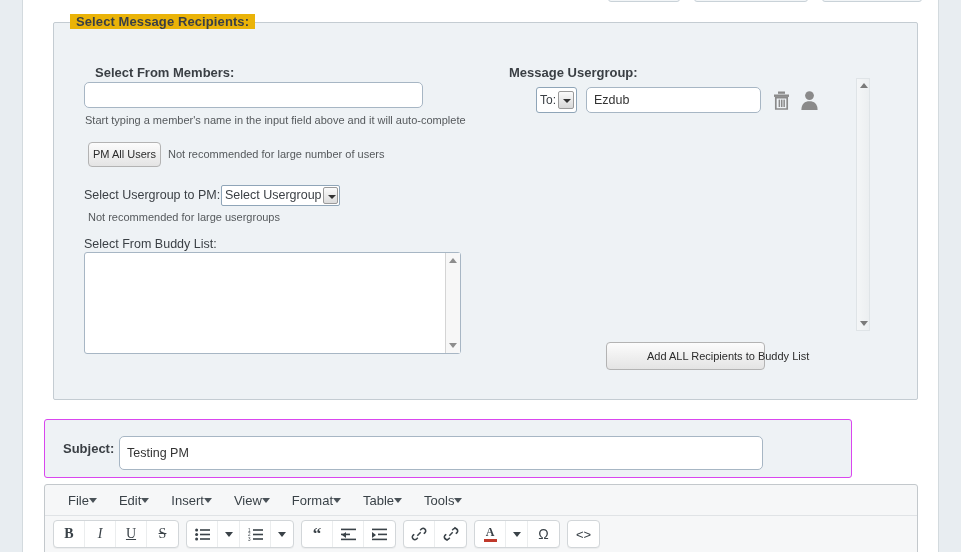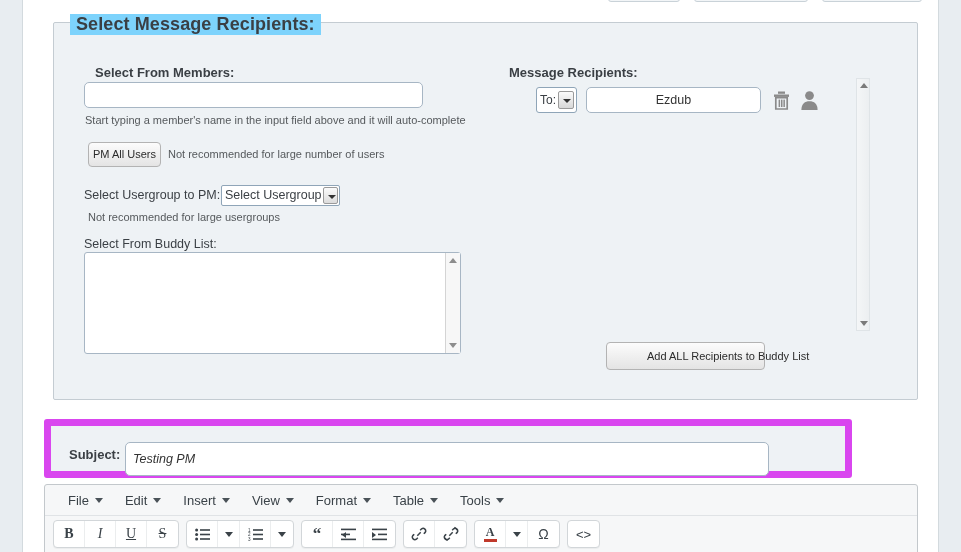--- a/index.html
+++ b/index.html
@@ -33,22 +33,22 @@
   .recip-fieldset {
     position:absolute; left:53px; top:22px;
     width:865px; height:378px;
     border:1px solid #c4ccd2;
     background:#eef2f5;
     border-radius:2px;
   }
   .recip-legend {
     position:absolute; left:16px; top:-9px;
     padding:0 6px;
-    background:#7dd3fc;
-    font-weight:bold; font-size:18px; color:#3a3f44;
+    background:#eab308;
+    font-weight:bold; font-size:13px; color:#3a3f44;
     letter-spacing:0.1px;
   }
 
   h4.sect {
     position:absolute; margin:8px;
     font-weight:bold; font-size:13px; color:#3a3f44;
   }
   .sect-members    { left:87px; top:57px; }
   .sect-recipients { left:501px; top:57px; }
 
@@ -159,21 +159,21 @@
     content:""; position:absolute; left:4px; top:7px;
     border-left:4px solid transparent; border-right:4px solid transparent;
     border-top:4px solid #333;
   }
   .recip-input {
     position:absolute; left:50px; top:0;
     width:175px; height:26px;
     border:1px solid #a7b6c4; border-radius:5px;
     background:#ffffff; padding:0 7px;
     font-family:"Liberation Sans", sans-serif;
-    font-size:12.5px; color:#333; outline:none;text-align:center;
+    font-size:12.5px; color:#333; outline:none;
   }
   .icon-btn {
     position:absolute; top:0; width:24px; height:26px;
     display:flex; align-items:center; justify-content:center;
     cursor:pointer;
   }
   .icon-trash { left:233px; }
   .icon-user  { left:261px; }
 
   
@@ -185,51 +185,51 @@
   }
   .psb-up, .psb-dn { position:absolute; left:3px; width:0; height:0; }
   .psb-up { top:4px;  border-left:4px solid transparent; border-right:4px solid transparent; border-bottom:5px solid #7a7a7a; }
   .psb-dn { bottom:4px; border-left:4px solid transparent; border-right:4px solid transparent; border-top:5px solid #7a7a7a; }
 
   
   .subject-panel {
     position:absolute; left:44px; top:419px;
     width:808px; height:59px;
     background:#eef2f5;
-    border:7px solid #d946ef;
+    border:1px solid #d946ef;
     border-radius:3px;
   }
   .subject-label {
     position:absolute; left:18px; top:21px;
     font-weight:bold; font-size:13px; color:#3a3f44;
   }
   .subject-input {
     position:absolute; left:74px; top:16px;
     width:644px; height:26px;
     border:1px solid #a7b6c4; border-radius:5px;
     background:#ffffff; padding:16px 7px;
     font-family:"Liberation Sans", sans-serif;
-    font-size:12.5px; color:#333; outline:none;font-style:italic;
+    font-size:12.5px; color:#333; outline:none;
   }
 
   
   .editor {
     position:absolute; left:44px; top:484px;
     width:874px; height:80px;
     background:#f6f7f8;
     border:1px solid #c3c8cc;
     border-radius:3px;
   }
   .menubar {
     position:absolute; left:0; top:0; width:100%; height:31px;
     display:flex; align-items:center; padding-left:12px;
     border-bottom:1px solid #e0e3e6;
   }
   .menuitem {
-    display:flex; align-items:center; gap:6px;
+    display:flex; align-items:center; 
     padding:0 11px; height:24px;
     font-size:13px; color:#3a4248; cursor:pointer;
     white-space:nowrap;
   }
   .caret {
     width:0;height:0;
     border-left:4px solid transparent;
     border-right:4px solid transparent;
     border-top:5px solid #4a5258;
   }
@@ -297,21 +297,21 @@
 
   <div class="label-buddy">Select From Buddy List:</div>
 
   <div class="buddy-box">
     <div class="buddy-sb">
       <div class="sb-up"></div>
       <div class="sb-dn"></div>
     </div>
   </div>
 
-  <h4 class="sect sect-recipients">Message Recipients:</h4>
+  <h4 class="sect sect-recipients">Message Usergroup:</h4>
 
   <div class="recip-row">
     <div class="to-select">
       <span>To:</span>
       <span class="to-arrow"></span>
     </div>
     <input class="recip-input" type="text" value="Ezdub" style="">
     <div class="icon-btn icon-trash">
       <svg width="17" height="19" viewBox="0 0 17 19" aria-hidden="true">
         <rect x="5" y="0.5" width="7" height="2.3" fill="#8a8a8a"></rect>

